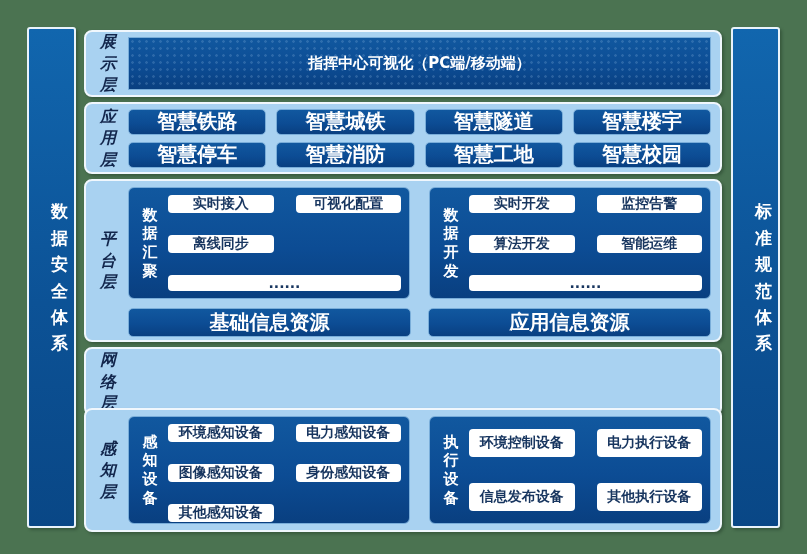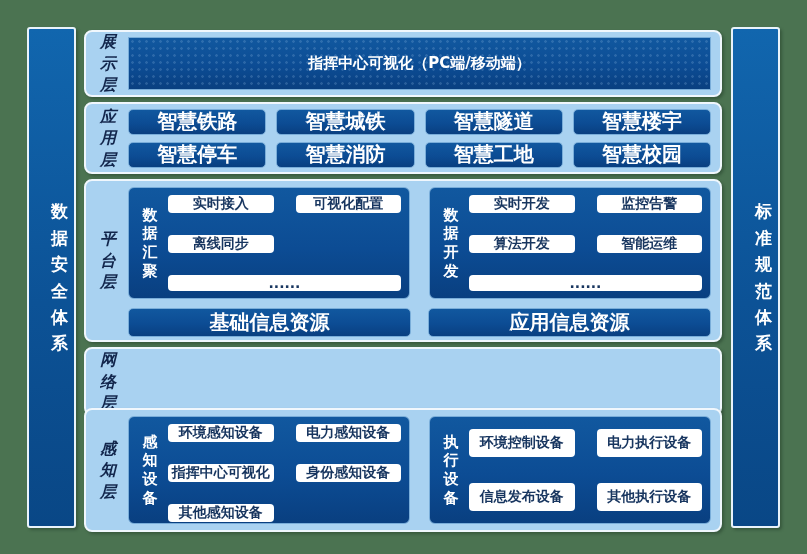--- a/index.html
+++ b/index.html
@@ -190,21 +190,21 @@
         <span>感知层</span>
       </div>
     <div class="content group-row" style="height:100%;">
       <div class="group">
         <div class="group-label">
             <span>感知设备</span>
           </div>
         <div class="group-grid sense-grid">
           <div class="wbox">环境感知设备</div>
           <div class="wbox">电力感知设备</div>
-          <div class="wbox">指挥中心可视化</div>
+          <div class="wbox">图像感知设备</div>
           <div class="wbox">身份感知设备</div>
           <div class="wbox">其他感知设备</div>
         </div>
       </div>
       <div class="group">
         <div class="group-label">
             <span>执行设备</span>
           </div>
         <div class="group-grid exec-grid">
           <div class="wbox">环境控制设备</div>

